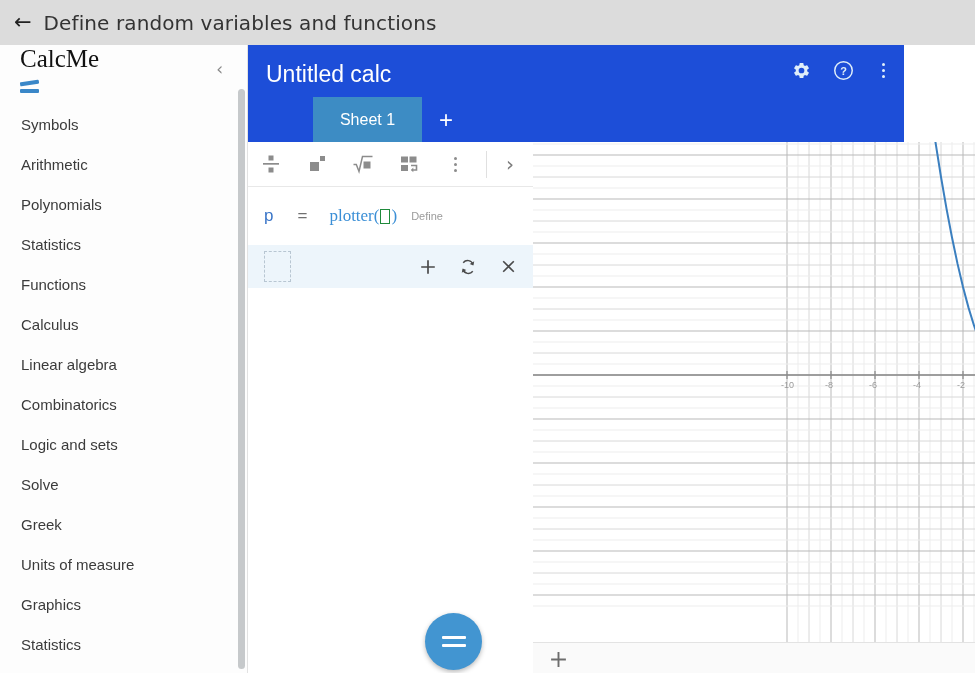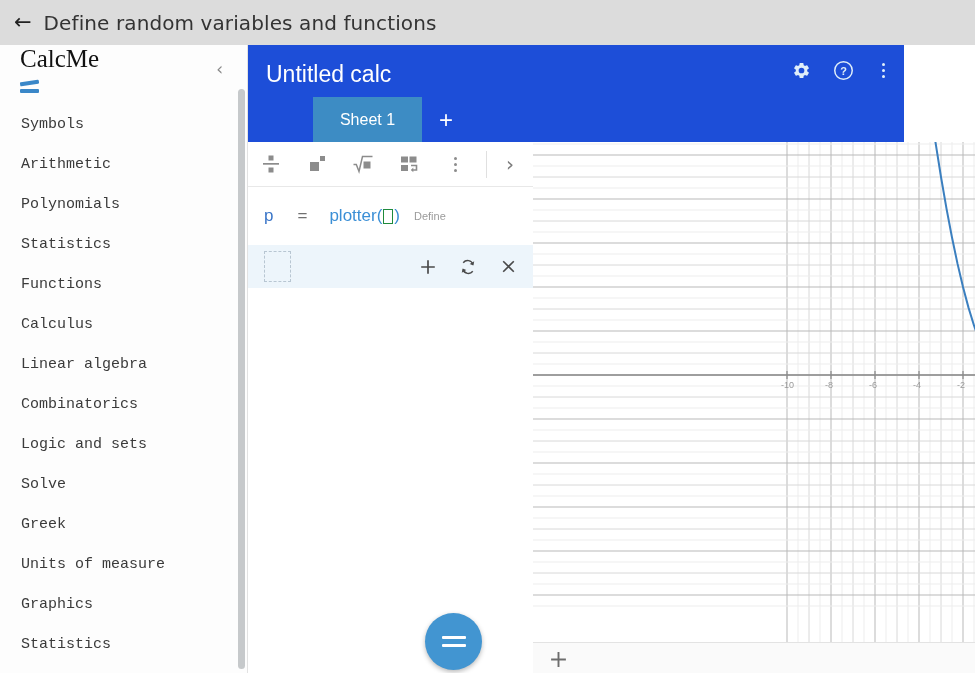--- a/index.html
+++ b/index.html
@@ -75,21 +75,21 @@
   }
   .nav {
     padding-top: 11px;
   }
   .nav-item {
     height: 40px;
     display: flex; align-items: center;
     padding-left: 21px;
     font-size: 15px; color: #3b3b3b;
     cursor: pointer;
-    font-family: Liberation Mono, monospace;
+    font-family: Liberation Sans, sans-serif;
   }
   .side-scrollbar {
     position: absolute; right: 2px; top: 44px;
     width: 7px; height: 580px;
     background: #c6c9cb; border-radius: 4px;
     cursor: pointer;
   }
 
   
   .main {
@@ -171,21 +171,21 @@
 
   .formula-row {
     position: relative;
     height: 58px;
     display: flex; align-items: center;
     padding-left: 16px;
     box-sizing: border-box;
   }
   .f-var { font-size: 17px; color: #3b76c8; font-family: "Liberation Sans", sans-serif; }
   .f-eq  { font-size: 17px; color: #707070; margin: 0 22px 0 24px; }
-  .f-fn  { font-size: 17px; color: #3b8fd6; font-family: Liberation Sans, sans-serif; }
+  .f-fn  { font-size: 17px; color: #3b8fd6; font-family: Liberation Serif, serif; }
   .ph-box {
     display: inline-block; width: 8px; height: 13px;
     border: 1px solid #1f8a3b; vertical-align: -1px; margin: 0 1px;
     background: #ffffff;
   }
   .f-define { font-size: 11px; color: #9b9b9b; margin-left: 14px; }
 
   .result-row {
     height: 58px; position: relative;
     display: flex; align-items: center;

